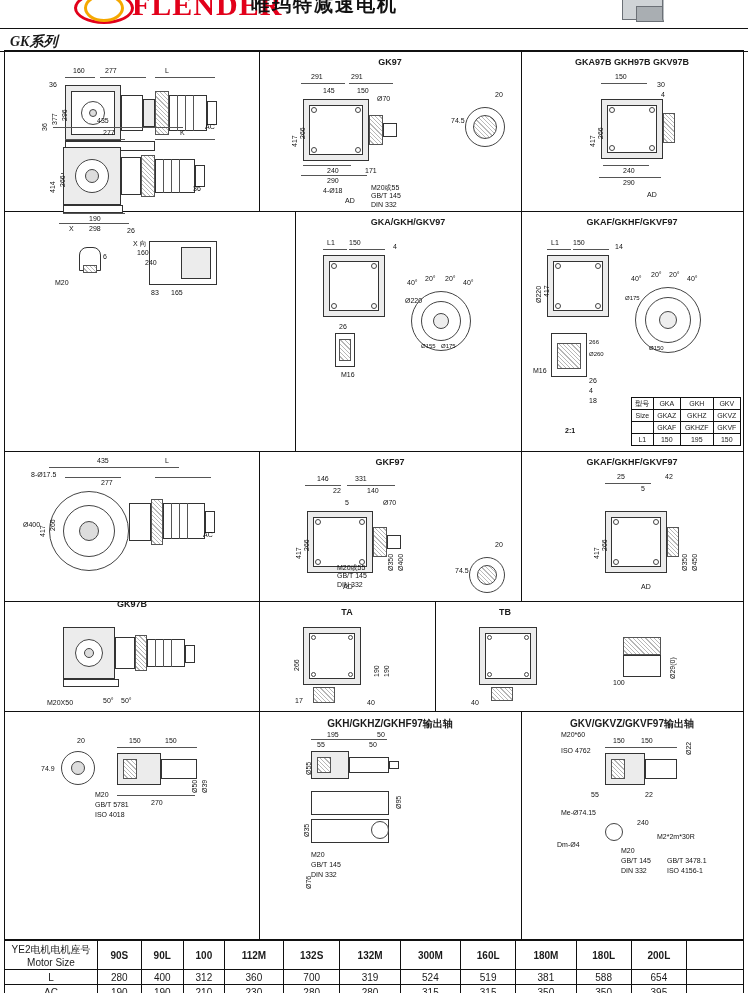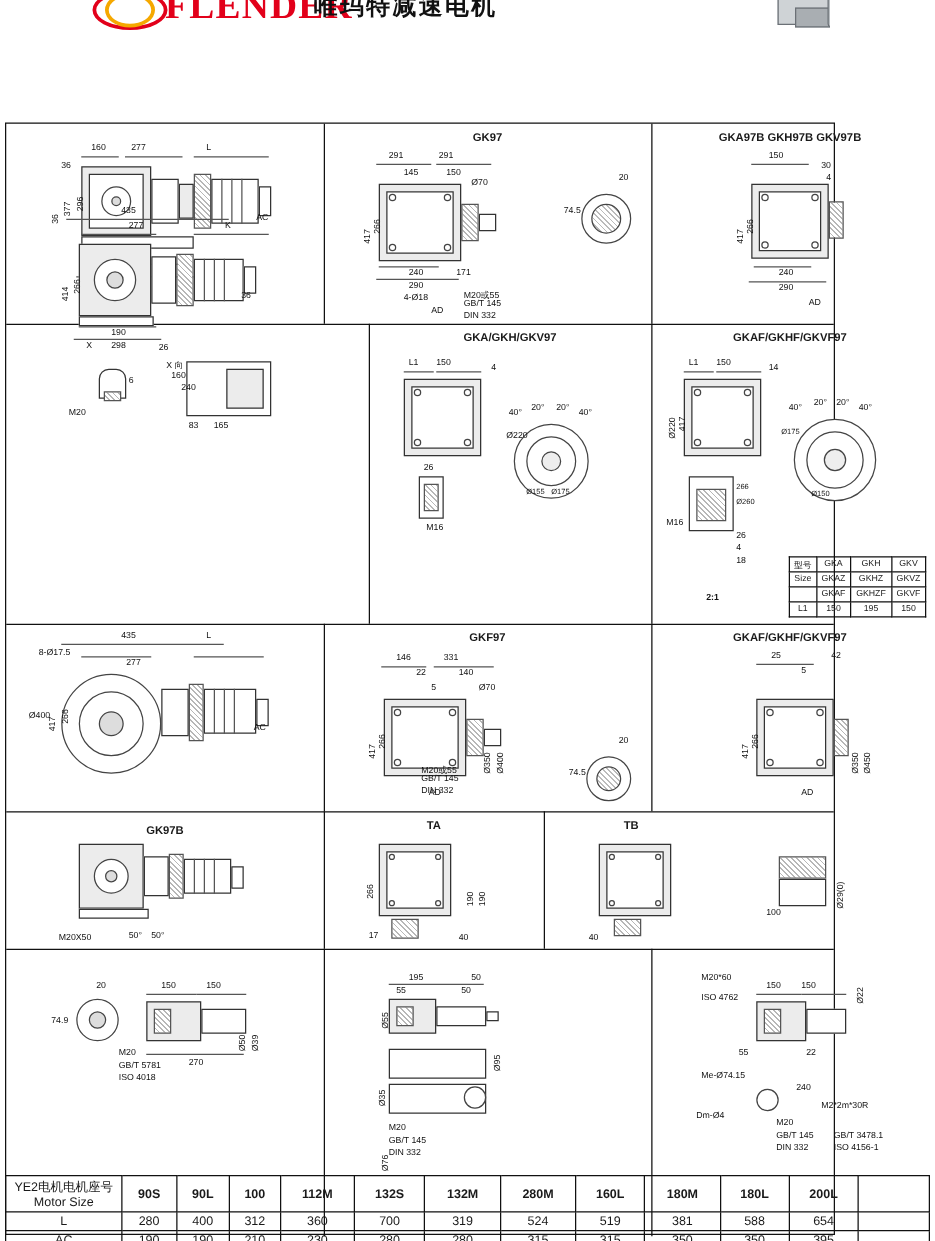--- a/index.html
+++ b/index.html
@@ -26,21 +26,21 @@
   .hi-b2{position:absolute;left:46px;top:14px;width:40px;height:40px;background:#b9bec2;border:1px solid #6b7076;border-radius:3px;}
   .hi-b3{position:absolute;left:82px;top:24px;width:26px;height:22px;background:#d5d8da;border:1px solid #6b7076;}
   .hi-b4{position:absolute;left:20px;top:40px;width:60px;height:14px;background:#a9aeb2;border:1px solid #6b7076;}
   .hi-cir{position:absolute;left:90px;top:18px;width:22px;height:22px;border:2px solid #6b7076;border-radius:50%;background:#e7e9ea;}
 
   
   .series-bar{position:absolute;left:0;top:28px;width:748px;height:22px;border-top:1px solid #111;border-bottom:1px solid #111;}
   .series-label{position:absolute;left:10px;top:4px;font-family:"Liberation Serif",serif;font-style:italic;font-size:14px;font-weight:bold;}
 
   
-  .frame{position:absolute;left:4px;top:50px;width:664px;height:890px;border:1px solid #111;box-sizing:border-box;margin-top:48px;}
+  .frame{position:absolute;left:4px;top:50px;width:740px;height:890px;border:1px solid #111;box-sizing:border-box;}
   .row-div{position:absolute;left:0;width:100%;border-top:1px solid #111;}
   .col-div{position:absolute;top:0;border-left:1px solid #111;}
 
   .cap{position:absolute;font-size:9px;font-weight:bold;text-align:center;white-space:nowrap;}
   .cap-lg{font-size:10px;}
 
   
   .bx{position:absolute;border:1px solid #333;background:#fff;box-sizing:border-box;}
   .hx{position:absolute;border-top:1px solid #555;}
   .vx{position:absolute;border-left:1px solid #555;}
@@ -75,20 +75,23 @@
     <div class="logo-cn">唯玛特减速电机</div>
     <div class="header-img">
       <div class="hi-b1"></div>
         <div class="hi-b4"></div>
         <div class="hi-b2"></div>
       <div class="hi-b3"></div>
         <div class="hi-cir"></div>
     </div>
   </div>
 
+  <div class="series-bar">
+    <div class="series-label">GK系列</div>
+  </div>
 
   <div class="frame">
 
     <div class="row-div" style="top:160px;"></div>
     <div class="row-div" style="top:400px;"></div>
     <div class="row-div" style="top:550px;"></div>
     <div class="row-div" style="top:660px;"></div>
 
     <div class="col-div" style="left:254px;top:0;height:160px;"></div>
     <div class="col-div" style="left:516px;top:0;height:160px;"></div>
@@ -393,21 +396,21 @@
       <div class="cir" style="left:608px;top:508px;width:6px;height:6px;"></div>
       <div class="cir" style="left:648px;top:508px;width:6px;height:6px;"></div>
       <div class="hatch" style="left:662px;top:476px;width:12px;height:30px;"></div>
       <div class="dim-v" style="left:588px;top:508px;">417</div>
       <div class="dim-v" style="left:596px;top:500px;">266</div>
       <div class="dim-v" style="left:676px;top:520px;">Ø350</div>
       <div class="dim-v" style="left:686px;top:520px;">Ø450</div>
       <div class="dim" style="left:636px;top:532px;">AD</div>
     </div>
 
-    <div class="cap" style="left:0px;top:560px;width:254px;">GK97B</div>
+    <div class="cap" style="left:0px;top:548px;width:254px;">GK97B</div>
     <div>
       <div class="bx grayfill" style="left:58px;top:576px;width:52px;height:52px;"></div>
       <div class="cir" style="left:70px;top:588px;width:28px;height:28px;"></div>
       <div class="cir" style="left:79px;top:597px;width:10px;height:10px;background:#ddd;"></div>
       <div class="bx" style="left:110px;top:586px;width:20px;height:32px;"></div>
       <div class="hatch" style="left:130px;top:584px;width:12px;height:36px;"></div>
       <div class="bx" style="left:142px;top:588px;width:38px;height:28px;"></div>
       <div class="vx" style="left:150px;top:588px;height:28px;"></div>
       <div class="vx" style="left:158px;top:588px;height:28px;"></div>
       <div class="vx" style="left:166px;top:588px;height:28px;"></div>
@@ -464,20 +467,21 @@
       <div class="hatch" style="left:118px;top:708px;width:14px;height:20px;"></div>
       <div class="dim" style="left:90px;top:740px;">M20</div>
       <div class="dim" style="left:90px;top:750px;">GB/T 5781</div>
       <div class="dim" style="left:90px;top:760px;">ISO 4018</div>
       <div class="dim-v" style="left:186px;top:742px;">Ø50</div>
       <div class="dim-v" style="left:196px;top:742px;">Ø39</div>
       <div class="dim" style="left:146px;top:748px;">270</div>
       <div class="hx" style="left:112px;top:744px;width:78px;"></div>
     </div>
 
+    <div class="cap cap-lg" style="left:254px;top:666px;width:262px;">GKH/GKHZ/GKHF97输出轴</div>
     <div>
       <div class="dim" style="left:322px;top:680px;">195</div>
       <div class="dim" style="left:372px;top:680px;">50</div>
       <div class="dim" style="left:312px;top:690px;">55</div>
       <div class="dim" style="left:364px;top:690px;">50</div>
       <div class="hx" style="left:306px;top:688px;width:76px;"></div>
       <div class="bx grayfill" style="left:306px;top:700px;width:38px;height:28px;"></div>
       <div class="hatch" style="left:312px;top:706px;width:14px;height:16px;"></div>
       <div class="bx" style="left:344px;top:706px;width:40px;height:16px;"></div>
       <div class="bx" style="left:384px;top:710px;width:10px;height:8px;"></div>
@@ -486,20 +490,21 @@
       <div class="bx" style="left:306px;top:768px;width:78px;height:24px;"></div>
       <div class="cir" style="left:366px;top:770px;width:18px;height:18px;"></div>
       <div class="dim-v" style="left:298px;top:786px;">Ø35</div>
       <div class="dim-v" style="left:390px;top:758px;">Ø95</div>
       <div class="dim" style="left:306px;top:800px;">M20</div>
       <div class="dim" style="left:306px;top:810px;">GB/T 145</div>
       <div class="dim" style="left:306px;top:820px;">DIN 332</div>
       <div class="dim-v" style="left:300px;top:838px;">Ø76</div>
     </div>
 
+    <div class="cap cap-lg" style="left:516px;top:666px;width:222px;">GKV/GKVZ/GKVF97输出轴</div>
     <div>
       <div class="dim" style="left:556px;top:680px;">M20*60</div>
       <div class="dim" style="left:608px;top:686px;">150</div>
       <div class="dim" style="left:636px;top:686px;">150</div>
       <div class="dim" style="left:556px;top:696px;">ISO 4762</div>
       <div class="dim-v" style="left:680px;top:704px;">Ø22</div>
       <div class="hx" style="left:600px;top:696px;width:36px;"></div>
       <div class="hx" style="left:636px;top:696px;width:36px;"></div>
       <div class="bx grayfill" style="left:600px;top:702px;width:40px;height:32px;"></div>
       <div class="hatch" style="left:606px;top:708px;width:14px;height:20px;"></div>
@@ -526,21 +531,21 @@
       <td class="lbl" rowspan="1" style="height:28px;">
         <div>YE2电机电机座号</div>
         <div>Motor  Size</div>
       </td>
       <td style="height:28px;font-weight:bold;">90S</td>
       <td style="font-weight:bold;">90L</td>
       <td style="font-weight:bold;">100</td>
       <td style="font-weight:bold;">112M</td>
       <td style="font-weight:bold;">132S</td>
       <td style="font-weight:bold;">132M</td>
-      <td style="font-weight:bold;">280M</td>
+      <td style="font-weight:bold;">300M</td>
       <td style="font-weight:bold;">160L</td>
       <td style="font-weight:bold;">180M</td>
       <td style="font-weight:bold;">180L</td>
       <td style="font-weight:bold;">200L</td>
       <td style="font-weight:bold;width:56px;"></td>
     </tr>
     <tr>
       <td class="lbl">L</td>
       <td>280</td>
       <td>400</td>

